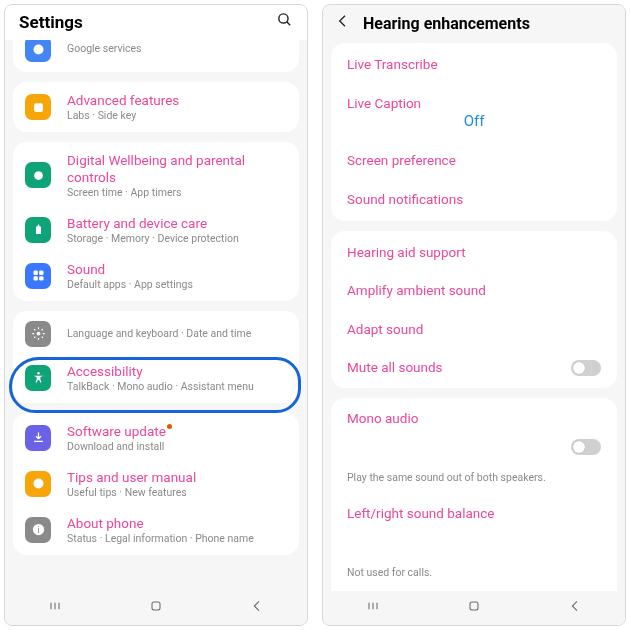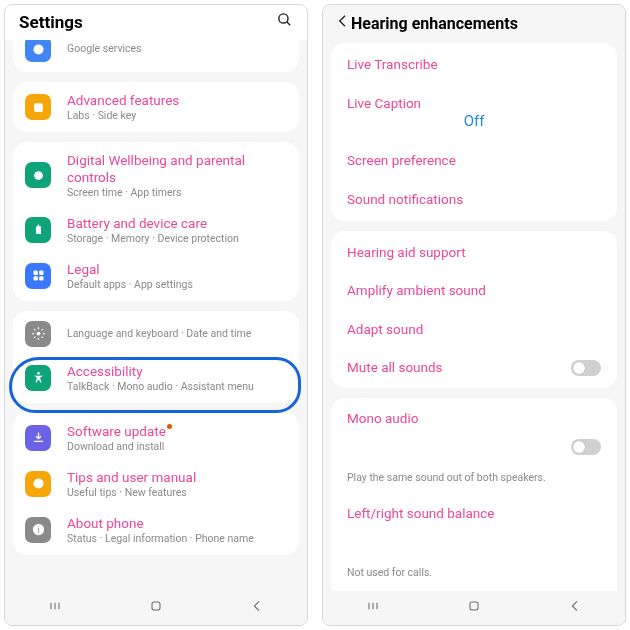--- a/index.html
+++ b/index.html
@@ -75,20 +75,21 @@
     justify-content: space-around;
     background: #f6f6f6;
   }
   .navbar .nb { color: #6b6b6b; }
   .navbar svg { width: 16px; height: 16px; stroke: #6b6b6b; fill: none; stroke-width: 1.6; }
 
   
   .hdr-right {
     display: flex;
     align-items: center;
+    gap: 12px;
     padding: 8px 14px 10px 12px;
     background: #f6f6f6;
   }
   .hdr-right h1 { font-size: 16px; font-weight: 700; }
   .back-ic { width: 16px; height: 16px; }
   .simple-row {
     padding: 11px 16px;
   }
   .simple-row .title { font-size: 13.5px; }
   .off { color: #1e88e5; font-size: 15px; text-align: center; }
@@ -188,21 +189,21 @@
       <div class="row">
         <div class="ic" style="background:#3a77ff">
             <svg viewBox="0 0 24 24">
               <rect x="4" y="4" width="7" height="7" rx="2"></rect>
               <rect x="13" y="4" width="7" height="7" rx="2"></rect>
               <rect x="4" y="13" width="7" height="7" rx="2"></rect>
               <rect x="13" y="13" width="7" height="7" rx="2"></rect>
             </svg>
           </div>
         <div class="txt">
-            <div class="title">Legal</div>
+            <div class="title">Sound</div>
             <div class="sub">Default apps  ·  App settings</div>
           </div>
       </div>
     </div>
 
     <div class="card" style="position:relative">
       <div class="row">
         <div class="ic" style="background:#8a8a8a">
             <svg viewBox="0 0 24 24">
               <circle cx="12" cy="12" r="3"></circle>

